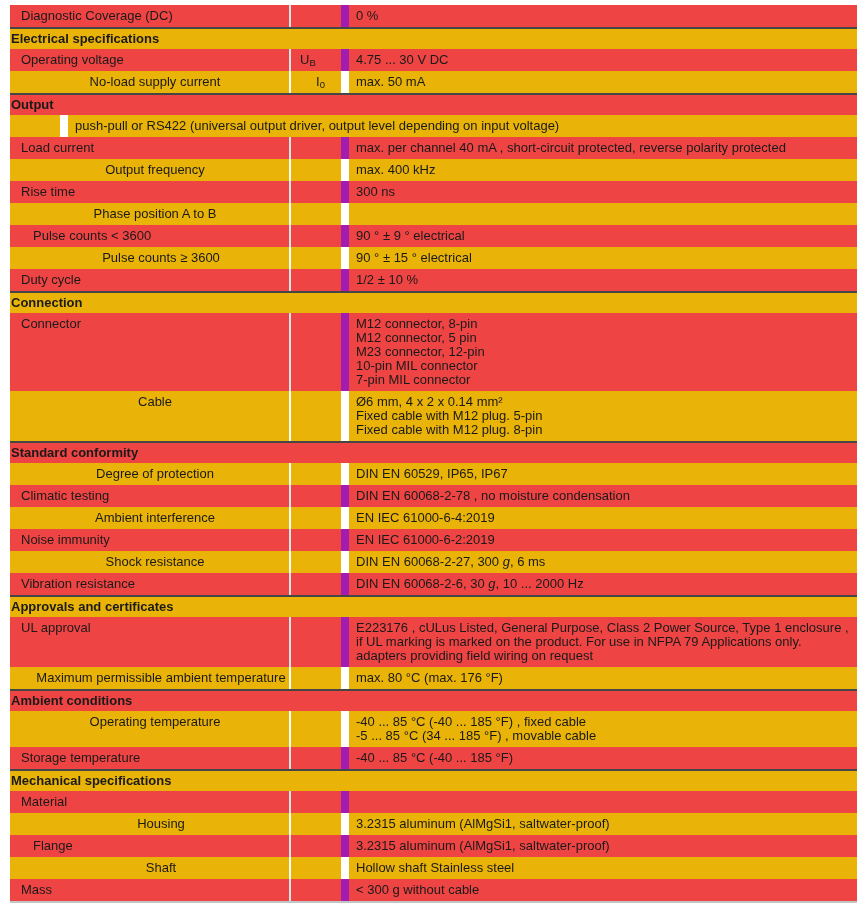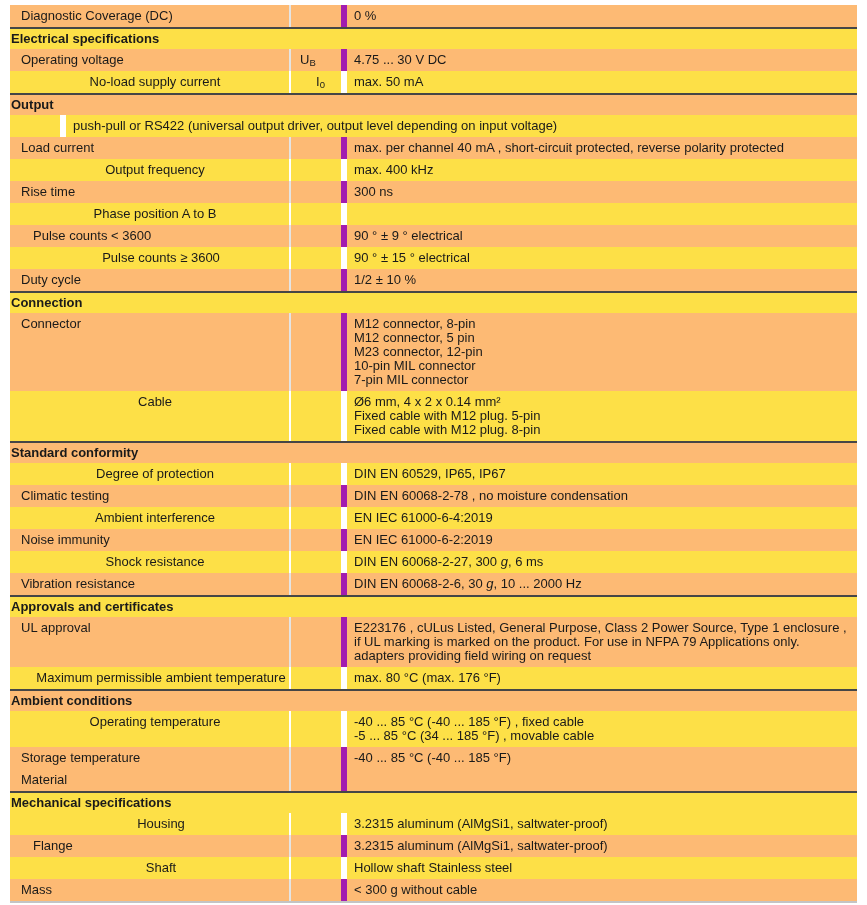--- a/index.html
+++ b/index.html
@@ -12,24 +12,24 @@
     color: #1a1a1a;
     -webkit-font-smoothing: antialiased;
   }
   .spec-table {
     margin: 5px 10px 0 10px;
     width: 847px;
     border-bottom: 2px solid #c4c4c4;
   }
   .row {
     display: flex;
-    background: #fdba74;
+    background: #ef4444;
   }
   .row.shade {
-    background: #fde047;
+    background: #eab308;
   }
   
   .row.section {
     border-top: 2px solid #464646;
     font-weight: bold;
   }
   .section-label {
     padding: 3px 0 3px 1px;
     line-height: 14px;
     white-space: nowrap;
@@ -42,21 +42,21 @@
   }
   .c1 {
     width: 268px;
     padding-left: 11px;
     border-right: 2px solid #e4e4e4;
     flex: 0 0 auto;
   }
   .c2 {
     width: 41px;
     padding-left: 9px;
-    border-right: 6px solid #a21caf;
+    border-right: 8px solid #a21caf;
     flex: 0 0 auto;
   }
   .c3 {
     flex: 1 1 auto;
     padding-left: 7px;
     min-height: 14px;
   }
   .row.shade .c1, .row.shade .c2 {
     border-right-color: #ffffff;
     text-align: center;
@@ -253,27 +253,27 @@
         <div class="vline">-5 ... 85 °C (34 ... 185 °F) , movable cable</div>
       </div>
     </div>
     <div class="row data">
       <div class="cell c1"><span class="lbl">Storage temperature</span></div>
       <div class="cell c2"></div>
       <div class="cell c3">
         <div class="vline">-40 ... 85 °C (-40 ... 185 °F)</div>
       </div>
     </div>
-    <div class="row data">
-      <div class="cell c1"><span class="lbl">Material</span></div>
-      <div class="cell c2"></div>
-      <div class="cell c3"></div>
-    </div>
     <div class="row section shade">
       <div class="section-label">Mechanical specifications</div>
+    </div>
+    <div class="row data">
+      <div class="cell c1"><span class="lbl">Material</span></div>
+      <div class="cell c2"></div>
+      <div class="cell c3"></div>
     </div>
     <div class="row data shade">
       <div class="cell c1"><span class="lbl ind">Housing</span></div>
       <div class="cell c2"></div>
       <div class="cell c3">
         <div class="vline">3.2315 aluminum (AlMgSi1, saltwater-proof)</div>
       </div>
     </div>
     <div class="row data">
       <div class="cell c1"><span class="lbl ind">Flange</span></div>

